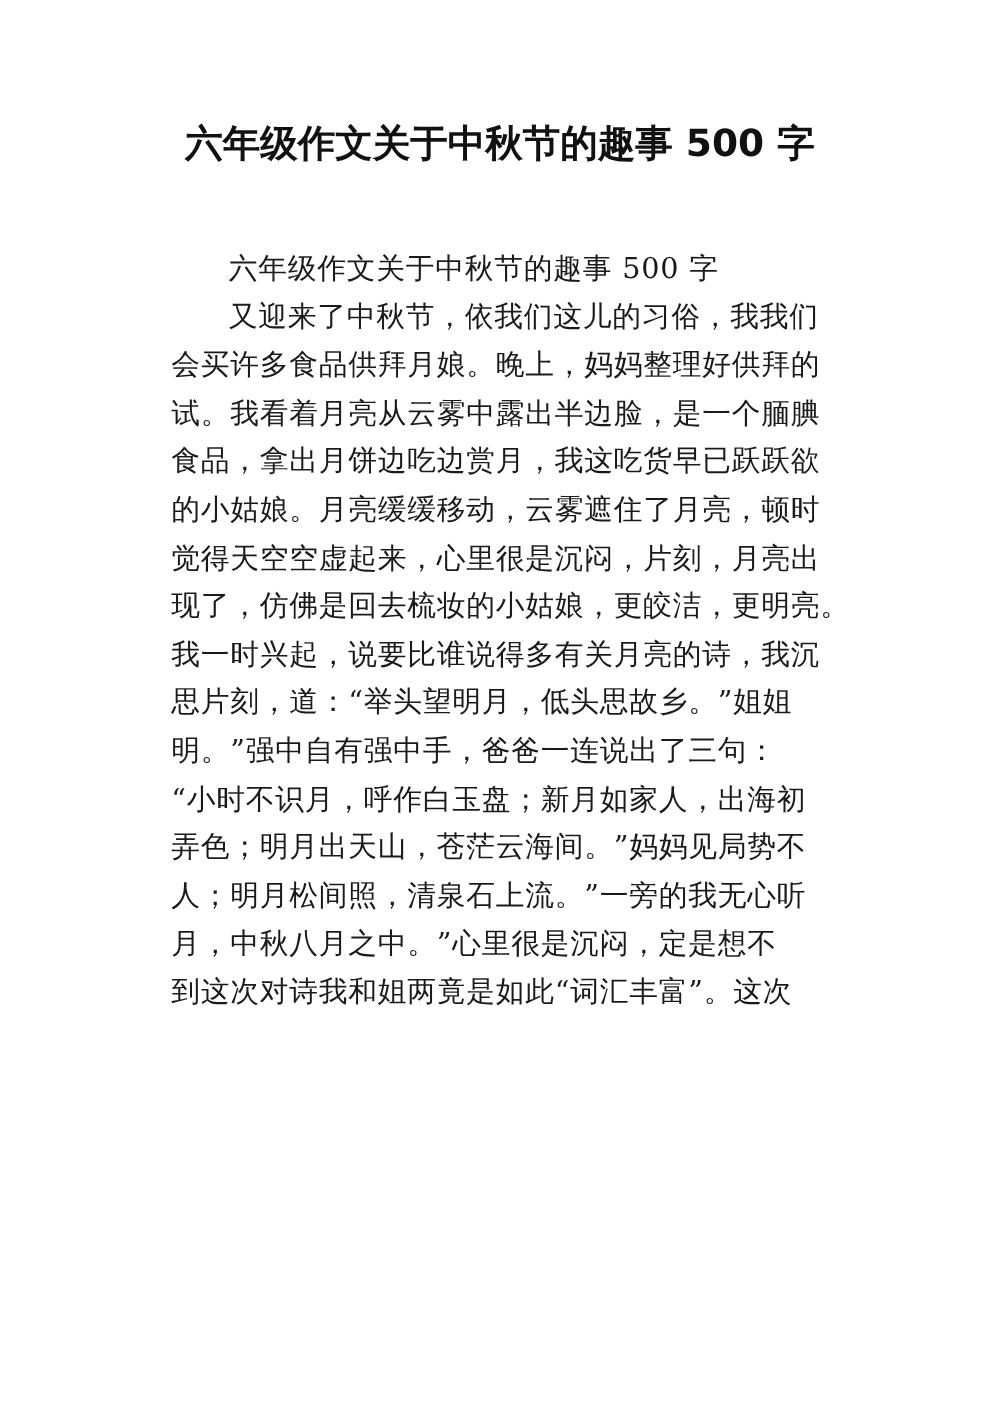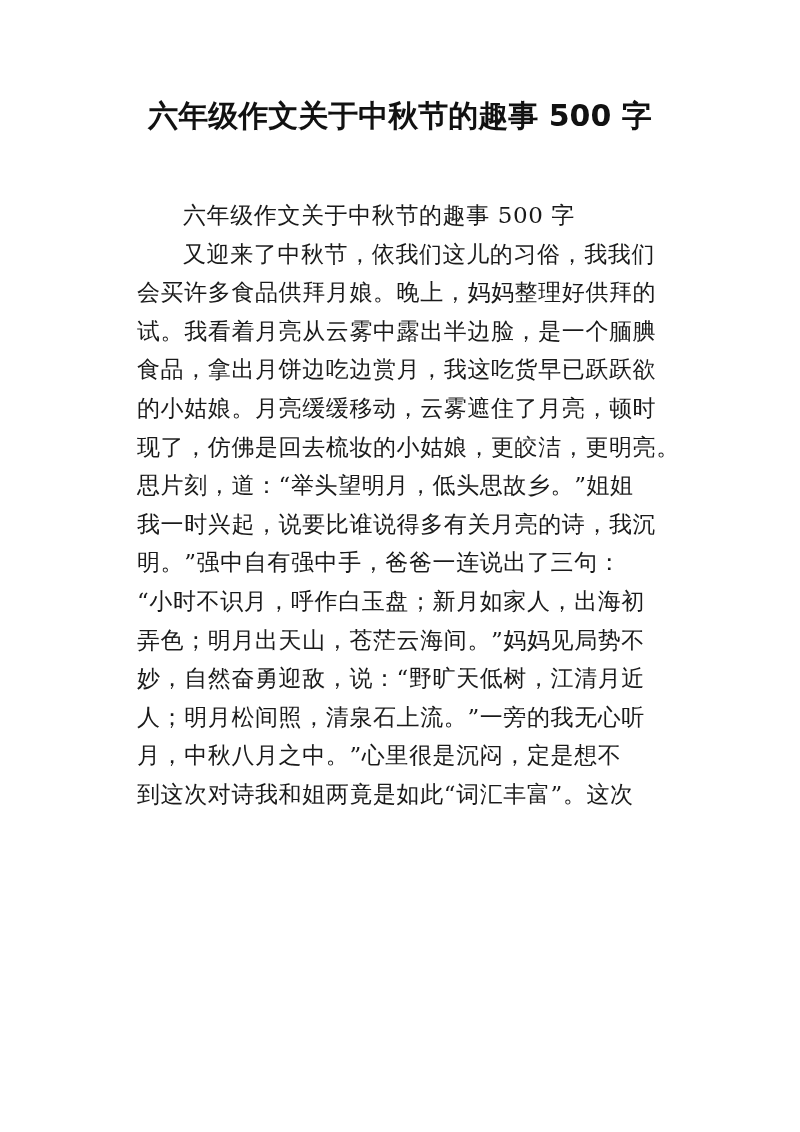--- a/index.html
+++ b/index.html
@@ -19,24 +19,24 @@
 
 <div class="page">
   <div class="title">六年级作文关于中秋节的趣事 500 字</div>
   <div class="body">
     <span class="line indent">六年级作文关于中秋节的趣事 500 字</span>
     <span class="line indent">又迎来了中秋节，依我们这儿的习俗，我我们</span>
     <span class="line">会买许多食品供拜月娘。晚上，妈妈整理好供拜的</span>
     <span class="line">试。我看着月亮从云雾中露出半边脸，是一个腼腆</span>
     <span class="line">食品，拿出月饼边吃边赏月，我这吃货早已跃跃欲</span>
     <span class="line">的小姑娘。月亮缓缓移动，云雾遮住了月亮，顿时</span>
+    <span class="line">觉得天空空虚起来，心里很是沉闷，片刻，月亮出</span>
     <span class="line">现了，仿佛是回去梳妆的小姑娘，更皎洁，更明亮。</span>
+    <span class="line">我一时兴起，说要比谁说得多有关月亮的诗，我沉</span>
     <span class="line">思片刻，道：“举头望明月，低头思故乡。”姐姐</span>
-    <span class="line">我一时兴起，说要比谁说得多有关月亮的诗，我沉</span>
     <span class="line">明。”强中自有强中手，爸爸一连说出了三句：</span>
     <span class="line">“小时不识月，呼作白玉盘；新月如家人，出海初</span>
     <span class="line">弄色；明月出天山，苍茫云海间。”妈妈见局势不</span>
-    <span class="line">妙，自然奋勇迎敌，说：“野旷天低树，江清月近</span>
     <span class="line">人；明月松间照，清泉石上流。”一旁的我无心听</span>
     <span class="line">月，中秋八月之中。”心里很是沉闷，定是想不</span>
     <span class="line">到这次对诗我和姐两竟是如此“词汇丰富”。这次</span>
   </div>
 </div>
 
 </body></html>

